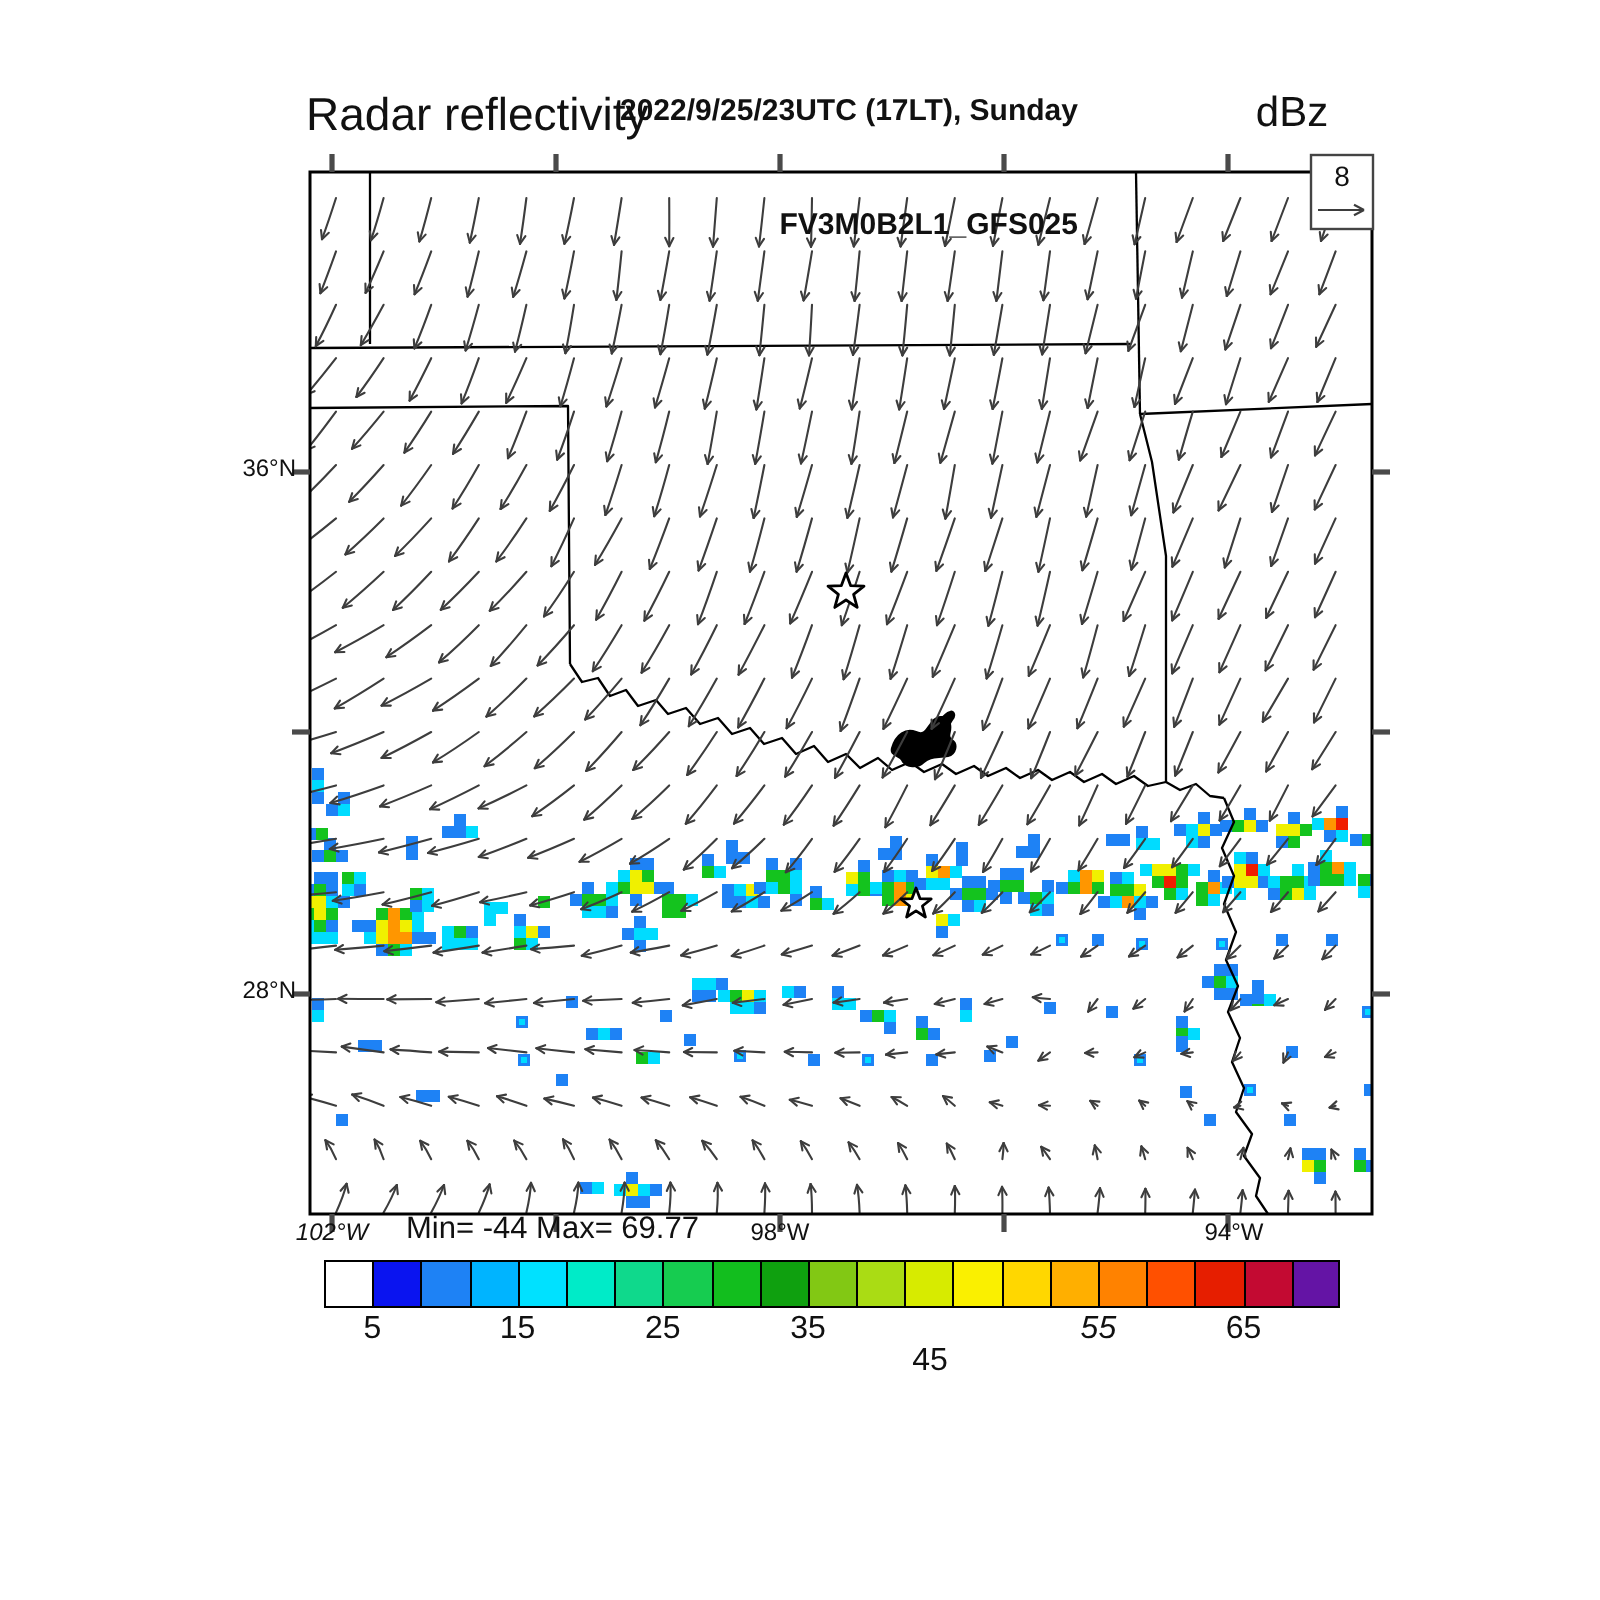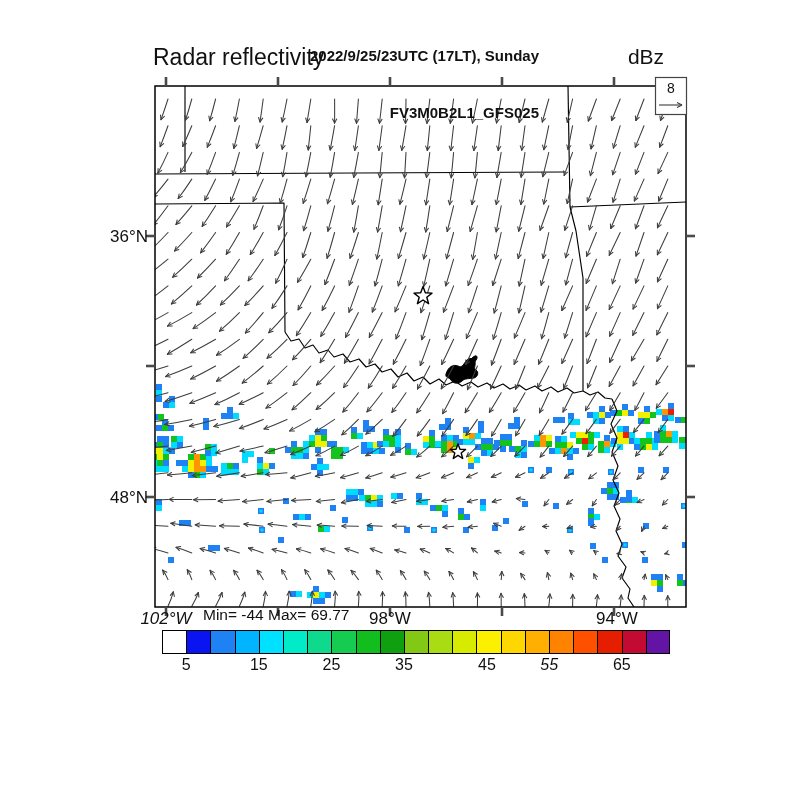--- a/index.html
+++ b/index.html
@@ -4,21 +4,21 @@
 <style>
   html,body{margin:0;padding:0;background:#fff;}
   body{font-family:"Liberation Sans","DejaVu Sans",sans-serif;}
   .page{position:relative;width:800px;height:800px;background:#fff;overflow:hidden;}
   .abs{position:absolute;}
   #plot-svg{position:absolute;left:0;top:0;}
   .hdr{font-weight:bold;font-size:15px;line-height:19px;color:#111;white-space:pre;}
   .fieldtitle{font-size:23px;color:#111;}
   .units{font-size:21px;color:#111;}
   .minmax{font-size:15.5px;color:#111;}
-  .lonlab,.latlab{font-size:17px;color:#111;}
+  .lonlab,.latlab{font-size:12px;color:#111;}
   .latlab{text-align:right;width:40px;}
   .lonlab{transform:translateX(-50%);}
   .cbar{position:absolute;display:flex;}
   .cbar .cell{height:24px;border-top:1px solid #000;border-bottom:1px solid #000;border-left:1px solid #000;box-sizing:border-box;}
   .cbar .cell:last-child{border-right:1px solid #000;}
   .cbticks{position:absolute;font-size:16px;color:#111;}
   .cbticks span{position:absolute;transform:translateX(-50%);}
 </style>
 </head>
 <body>
@@ -1807,21 +1807,21 @@
 
   <div class="abs minmax" style="left:203px;top:606px;">Min= -44 Max= 69.77</div>
 
   <div id="lon-labels">
       <div class="abs lonlab" style="left: 166px; top: 609px; font-style: italic;">102°W</div>
       <div class="abs lonlab" style="left: 390px; top: 609px;">98°W</div>
       <div class="abs lonlab" style="left: 617px; top: 609px;">94°W</div>
     </div>
   <div id="lat-labels">
       <div class="abs latlab" style="left: 108px; top: 227px;">36°N</div>
-      <div class="abs latlab" style="left: 108px; top: 488px;">48°N</div>
+      <div class="abs latlab" style="left: 108px; top: 488px;">28°N</div>
     </div>
 
   <div class="cbar" id="colorbar" style="left:162px;top:630px;">
       <div class="cell" style="width: 24.2px; background: rgb(255, 255, 255);"></div>
       <div class="cell" style="width: 24.2px; background: rgb(10, 20, 240);"></div>
       <div class="cell" style="width: 24.2px; background: rgb(30, 130, 245);"></div>
       <div class="cell" style="width: 24.2px; background: rgb(0, 180, 255);"></div>
       <div class="cell" style="width: 24.2px; background: rgb(0, 225, 255);"></div>
       <div class="cell" style="width: 24.2px; background: rgb(0, 235, 200);"></div>
       <div class="cell" style="width: 24.2px; background: rgb(15, 217, 140);"></div>
@@ -1838,18 +1838,18 @@
       <div class="cell" style="width: 24.2px; background: rgb(255, 80, 0);"></div>
       <div class="cell" style="width: 24.2px; background: rgb(230, 30, 0);"></div>
       <div class="cell" style="width: 24.2px; background: rgb(195, 10, 50);"></div>
       <div class="cell" style="width: 24.2px; background: rgb(100, 20, 165);"></div>
     </div>
   <div class="cbticks" id="colorbar-ticks" style="left:162px;top:656px;">
       <span style="left: 24.2px;">5</span>
       <span style="left: 96.8px;">15</span>
       <span style="left: 169.4px;">25</span>
       <span style="left: 242px;">35</span>
-      <span style="left: 325px;">45</span>
+      <span style="left: 303px; margin-top: 16px;">45</span>
       <span style="left: 387.2px; font-style: italic;">55</span>
       <span style="left: 459.8px;">65</span>
     </div>
 
 </div>
 
 </body></html>

